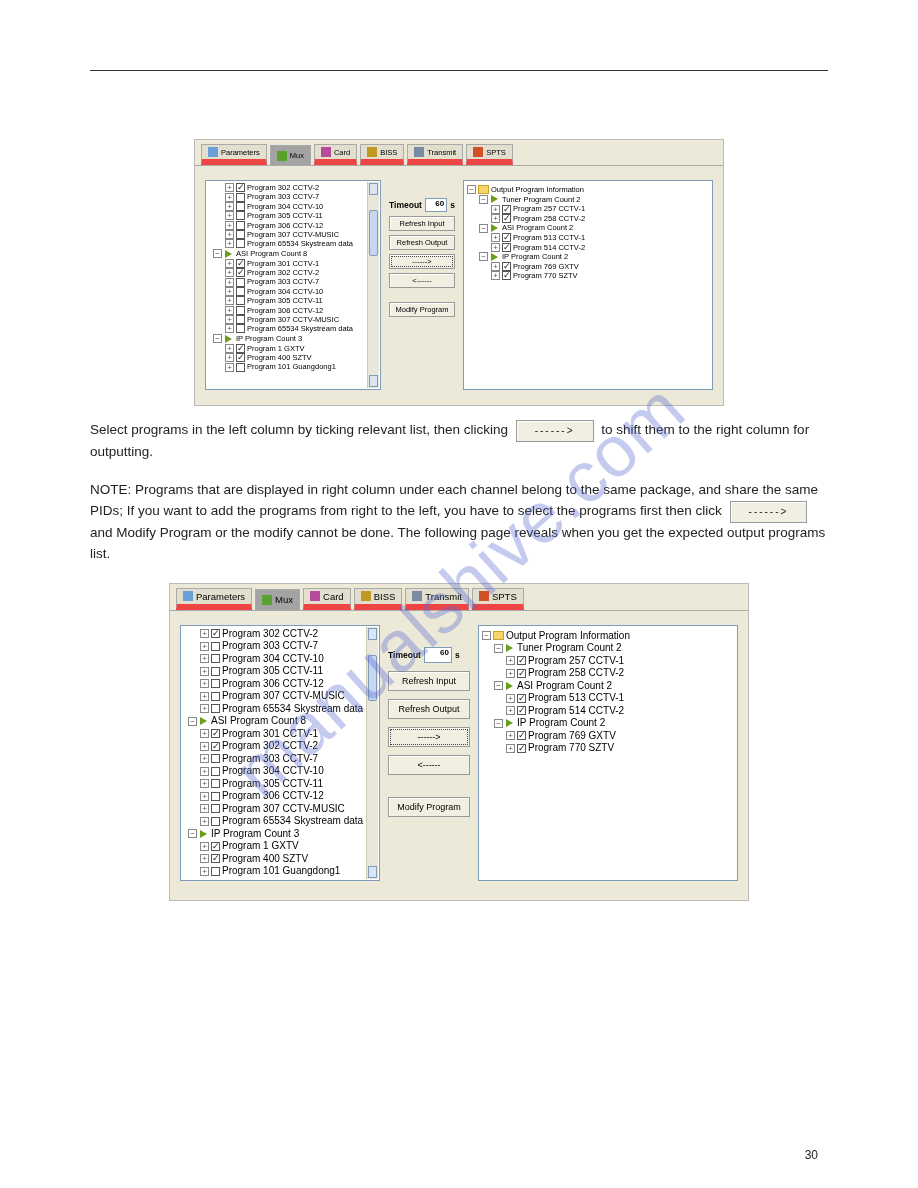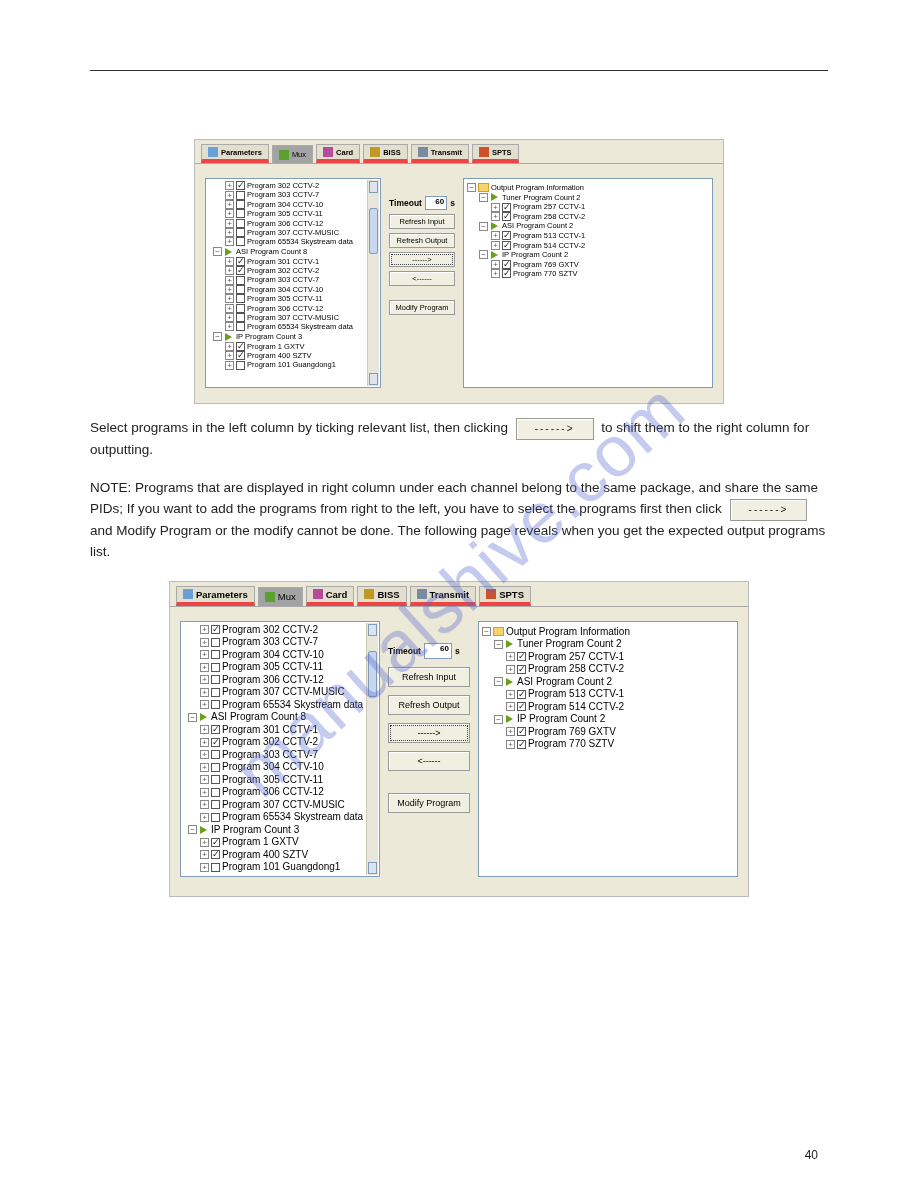--- a/index.html
+++ b/index.html
@@ -30,21 +30,21 @@
     display: inline-flex;
     align-items: center;
     gap: 3px;
     padding: 2px 6px;
     border: 1px solid #aaa;
     border-bottom: 1px solid #ece9d8;
     background: #a3a3a3;
     position: relative;
     top: 1px;
   }
-  .tab.inactive { background:#e2dfce; border-bottom:4px solid #ef4444; top:0;font-weight:bold;}
+  .tab.inactive { background:#e2dfce; border-bottom:6px solid #ef4444; top:0;}
   .tab .ticon { width:10px; height:10px; display:inline-block; }
   .tabbody {
     border-top: 1px solid #aaa;
     padding: 14px 10px 14px 10px;
     position: relative;
     min-height: 250px;
   }
 
   
   .small .tabbody { min-height: 240px; }
@@ -576,13 +576,13 @@
               <span class="cb checked"></span>
               <span class="label">Program 770 SZTV</span>
             </div>
           </div>
       </div>
     </div>
   </div>
 </div>
 
 <div class="watermark">manualshive.com</div>
-<div class="page-num">40</div>
+<div class="page-num">30</div>
 
 </body></html>

